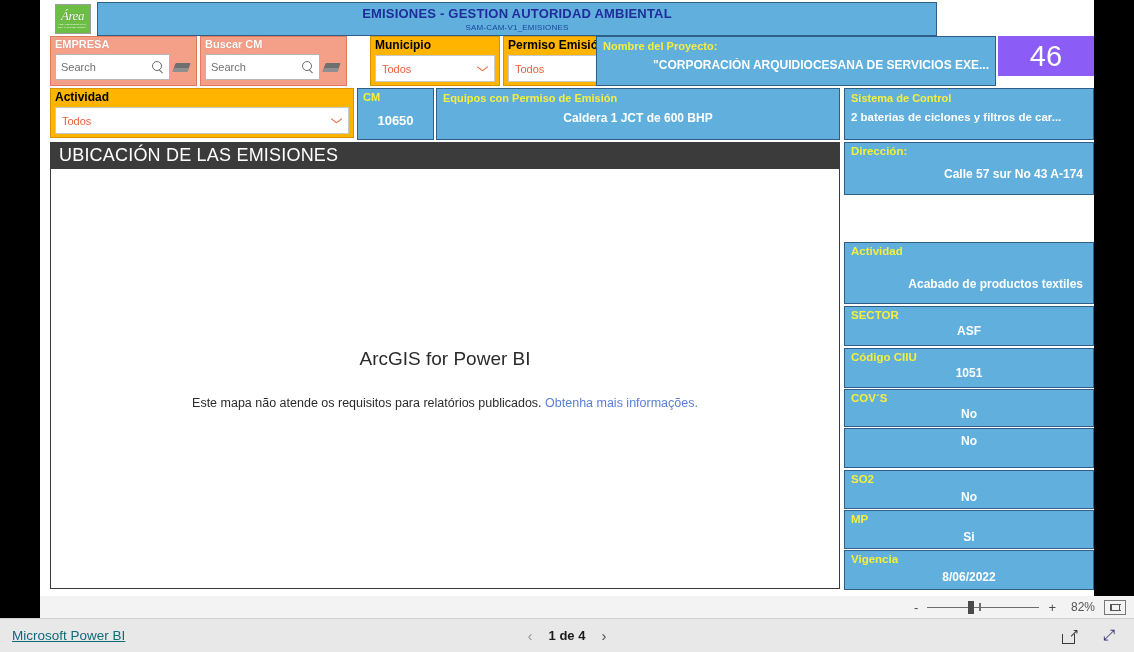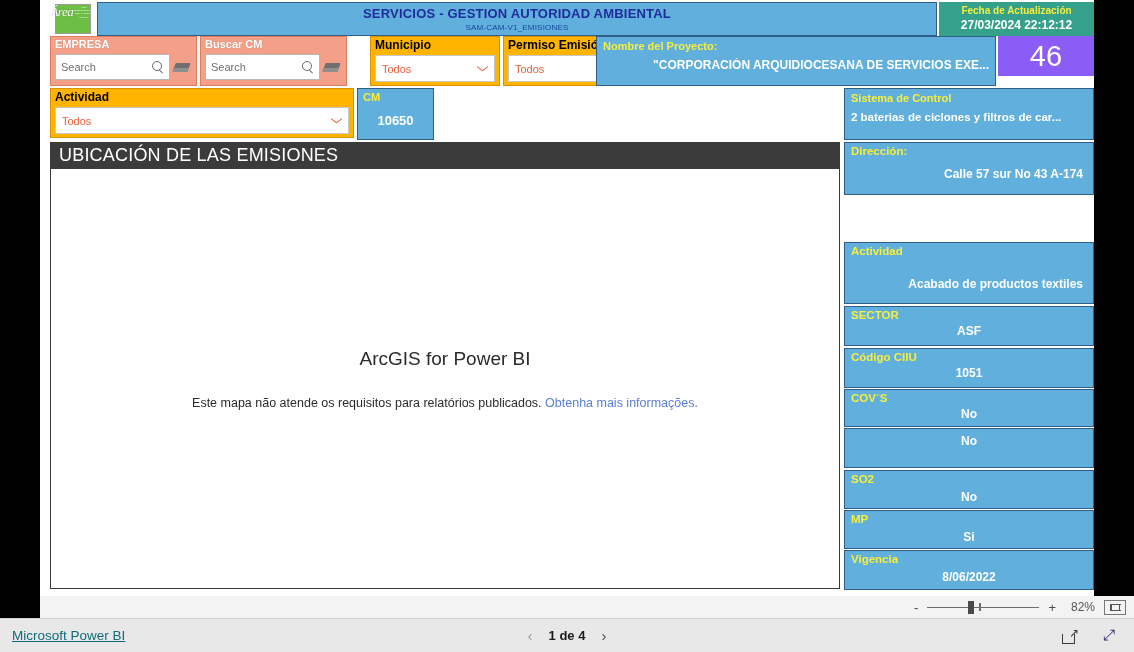--- a/index.html
+++ b/index.html
@@ -24,21 +24,21 @@
   .logo-card {
     left: 10px; top: 2px; width: 45px; height: 34px;
     background: #ffffff;
     display: flex; align-items: center; justify-content: center;
   }
   .logo-box {
     width: 36px; height: 30px;
     background: #6cbe45;
     border: 1px solid #9b9b9b;
     position: relative;
-    display: flex; flex-direction: row; align-items: flex-start; justify-content: center;
+    display: flex; flex-direction: column; align-items: center; justify-content: center;
   }
   .logo-script {
     font-family: "Liberation Serif", serif;
     font-style: italic;
     font-size: 13px;
     color: #ffffff;
     line-height: 1;
     letter-spacing: -0.5px;
     text-shadow: 0 0 1px rgba(0,0,0,.35);
   }
@@ -304,28 +304,24 @@
   <div class="canvas">
 
     <div class="card logo-card">
       <div class="logo-box">
         <div class="logo-script">Área</div>
         <div class="logo-sub">AREA METROPOLITANA DEL VALLE DE ABURRA</div>
       </div>
     </div>
 
     <div class="card title-card">
-      <div class="title-main">SERVICIOS - GESTION AUTORIDAD AMBIENTAL</div>
+      <div class="title-main">EMISIONES - GESTION AUTORIDAD AMBIENTAL</div>
       <div class="title-sub">SAM-CAM-V1_EMISIONES</div>
     </div>
 
-    <div class="card date-card">
-      <div class="date-label">Fecha de Actualización</div>
-      <div class="date-value">27/03/2024 22:12:12</div>
-    </div>
 
     <div class="card slicer-search empresa">
       <div class="slicer-title-salmon">EMPRESA</div>
       <div class="search-row">
         <div class="search-box">
           <span class="search-ph">Search</span>
           <span class="mag"></span>
         </div>
         <div class="eraser">
           <span class="eraser-ico"></span>
@@ -377,20 +373,24 @@
         <span class="drop-val">Todos</span>
         <span class="chev"></span>
       </div>
     </div>
 
     <div class="card cm-card">
       <div class="card-label-yellow">CM</div>
       <div class="cm-value">10650</div>
     </div>
 
+    <div class="card equip-card">
+      <div class="card-label-yellow">Equipos con Permiso de Emisión</div>
+      <div class="equip-value">Caldera 1 JCT de 600 BHP</div>
+    </div>
 
     <div class="card sist-card">
       <div class="card-label-yellow">Sistema de Control</div>
       <div class="sist-value">2 baterias de ciclones y filtros de car...</div>
     </div>
 
     <div class="card map-card">
       <div class="map-header">UBICACIÓN DE LAS EMISIONES</div>
       <div class="map-body">
         <div class="map-title">ArcGIS for Power BI</div>

